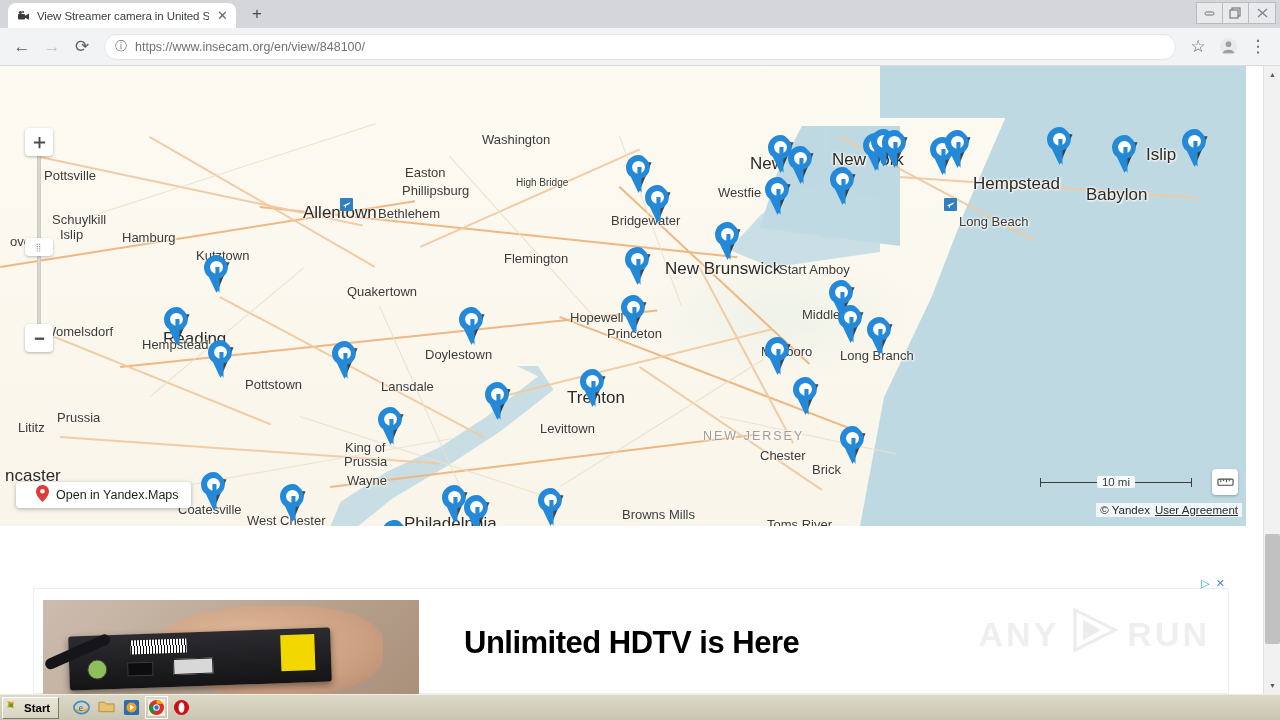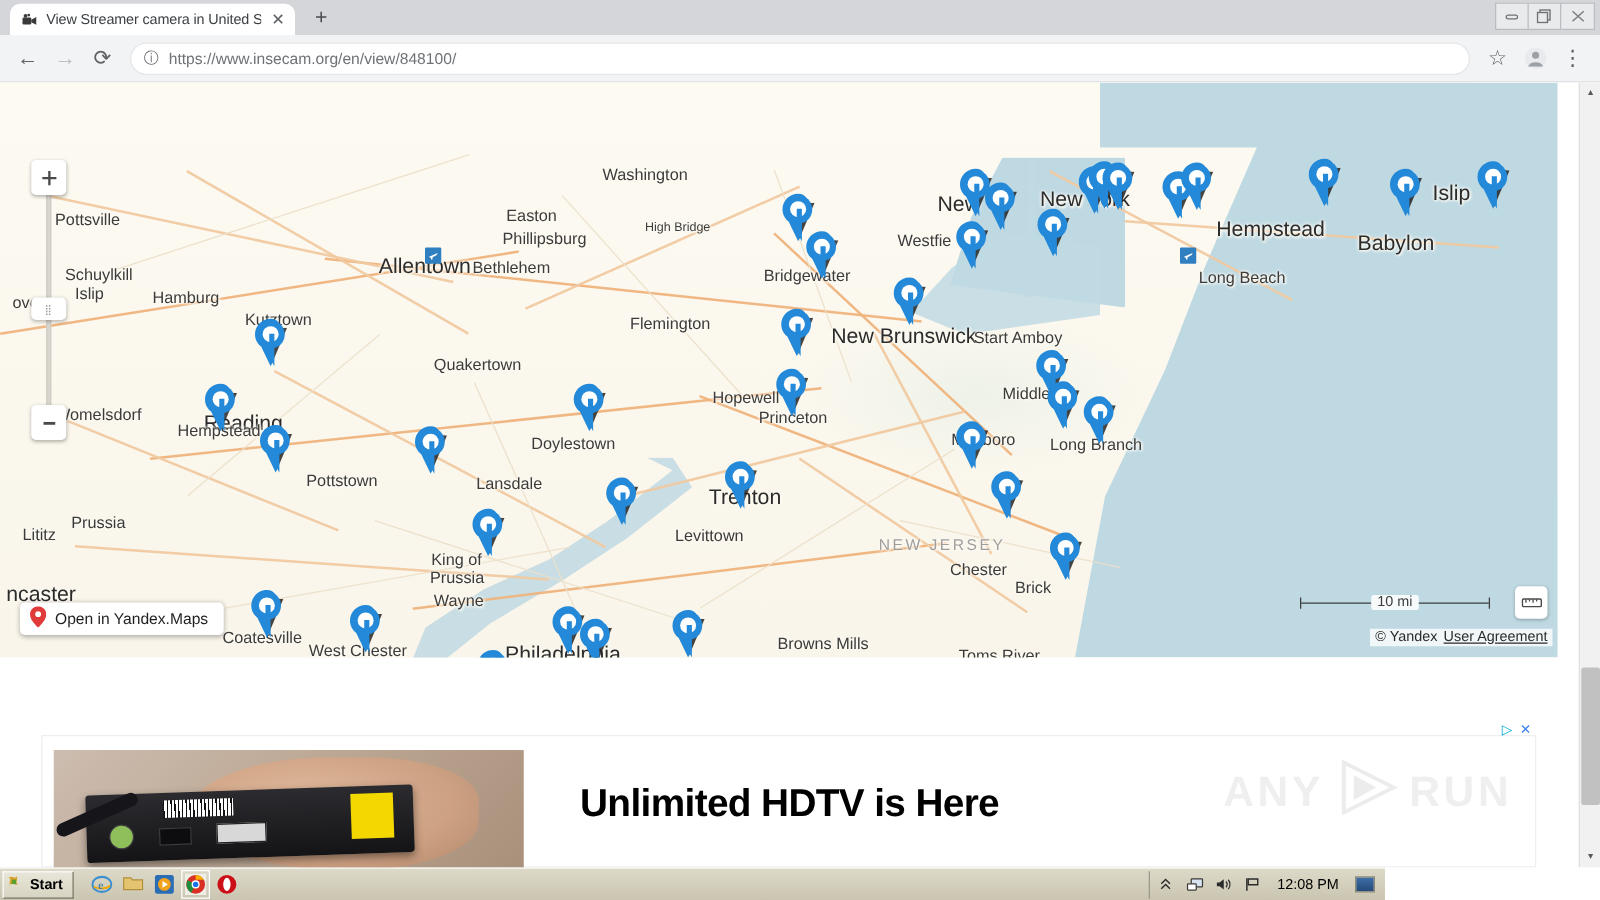--- a/index.html
+++ b/index.html
@@ -161,21 +161,21 @@
   .zoom-handle {
     position: absolute; left: 0; top: 110px; width: 28px; height: 18px;
     background: #fff; border-radius: 4px; box-shadow: 0 1px 3px rgba(0,0,0,.25);
     display: flex; align-items: center; justify-content: center; z-index: 3;
     cursor: grab; font-size: 8px; color: #9a9a9a; letter-spacing: 1px;
   }
 
   .open-yandex {
     position: absolute; left: 16px; bottom: 18px; height: 26px;
     background: #fff; border-radius: 4px; box-shadow: 0 1px 4px rgba(0,0,0,.3);
-    display: flex; align-items: center; gap: 7px; padding: 0 12px 0 8px;
+    display: flex; align-items: center; gap: 7px; padding: 0 12px 0 20px;
     font-size: 12.5px; color: #1f1f1f; cursor: pointer;
   }
 
   .scalebar {
     position: absolute; right: 54px; bottom: 38px; display: flex;
     align-items: center; color: #3c3c3c; font-size: 11.5px;
   }
   .scale-line { width: 56px; height: 1px; background: #3c3c3c; }
   .scale-cap { width: 1px; height: 9px; background: #3c3c3c; }
   .scale-text {
@@ -244,21 +244,21 @@
     font-weight: bold; color: #000; letter-spacing: -0.5px;
   }
   .anyrun {
     position: absolute; right: 18px; top: 18px; display: flex;
     align-items: center; gap: 8px; color: #efefef; font-size: 34px;
     font-weight: bold; letter-spacing: 3px; user-select: none;
   }
 
   
   .taskbar {
-    position: absolute; left: 0; bottom: 0; width: 1108px; height: 26px;
+    position: absolute; left: 0; bottom: 0; width: 1280px; height: 26px;
     background: linear-gradient(180deg,#dcd9c8 0%,#d4d0bd 48%,#c9c5b0 100%);
     border-top: 1px solid #efeee6; display: flex; align-items: center;
   }
   .start-btn {
     margin-left: 2px; height: 22px; display: flex; align-items: center;
     gap: 3px; padding: 0 8px 0 3px;
     background: linear-gradient(180deg,#e8e6d8 0%,#d8d4c2 100%);
     border: 1px solid #fff; border-right-color: #7d7a6a; border-bottom-color: #7d7a6a;
     font-size: 11.5px; font-weight: bold; color: #000; cursor: pointer;
   }
@@ -983,40 +983,13 @@
       </svg>
     </span>
     <span class="ql-icon">
       <svg width="17" height="17" viewBox="0 0 18 18">
         <circle cx="9" cy="9" r="8" fill="#cc0f16"></circle>
         <ellipse cx="9" cy="9" rx="3.1" ry="5.6" fill="#fff"></ellipse>
       </svg>
     </span>
   </div>
 
-  <div class="tray">
-    <span class="tray-ico">
-      <svg width="11" height="12" viewBox="0 0 11 12">
-          <path d="M2 5 L5.5 1.6 L9 5 M2 9 L5.5 5.6 L9 9" stroke="#2b2b2b" stroke-width="1.1" fill="none"></path>
-        </svg>
-    </span>
-    <span class="tray-ico">
-      <svg width="14" height="13" viewBox="0 0 14 13">
-        <rect x="4" y="2" width="9" height="6.5" rx="0.6" fill="#d7e4ef" stroke="#3b3b3b" stroke-width="1"></rect>
-        <rect x="1" y="6" width="7" height="5" rx="0.6" fill="#fff" stroke="#3b3b3b" stroke-width="1"></rect>
-      </svg>
-    </span>
-    <span class="tray-ico">
-      <svg width="14" height="13" viewBox="0 0 14 13">
-        <path d="M1.5 5h2.2L7 2.4v8.2L3.7 8H1.5z" fill="#2b2b2b"></path>
-        <path d="M8.8 4.2a3.6 3.6 0 0 1 0 4.6M10.6 2.8a5.8 5.8 0 0 1 0 7.4" stroke="#2b2b2b" stroke-width="1" fill="none"></path>
-      </svg>
-    </span>
-    <span class="tray-ico">
-      <svg width="14" height="13" viewBox="0 0 14 13">
-        <path d="M2.5 1.5v10" stroke="#2b2b2b" stroke-width="1.2"></path>
-        <path d="M3.6 2.2h7.6v4.6H3.6z" fill="none" stroke="#2b2b2b" stroke-width="1.1"></path>
-      </svg>
-    </span>
-    <span class="tray-time">12:08 PM</span>
-    <span class="desk-ico"></span>
-  </div>
 </div>
 
 </body></html>

